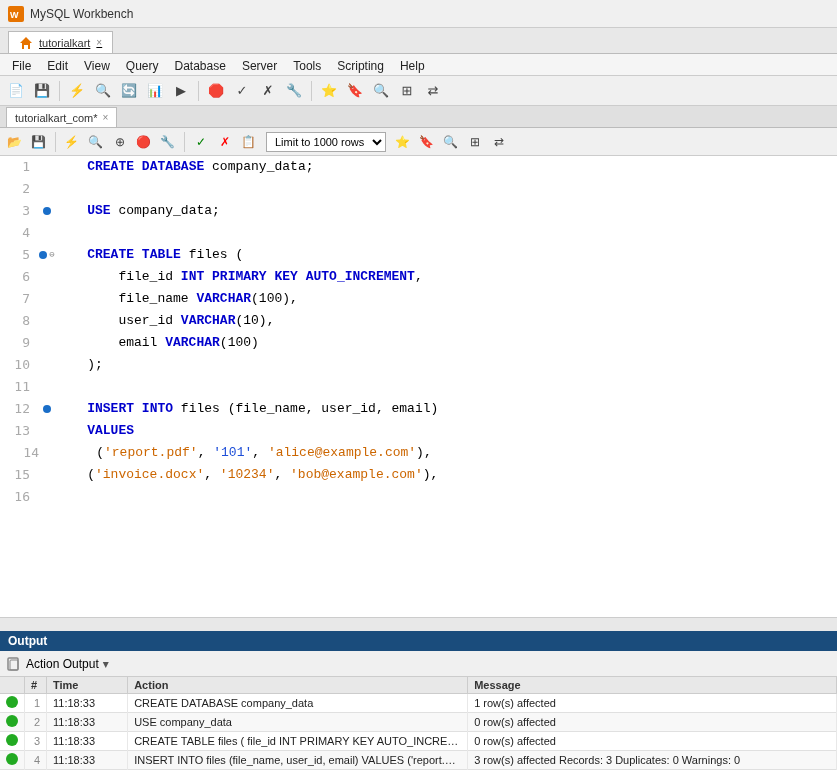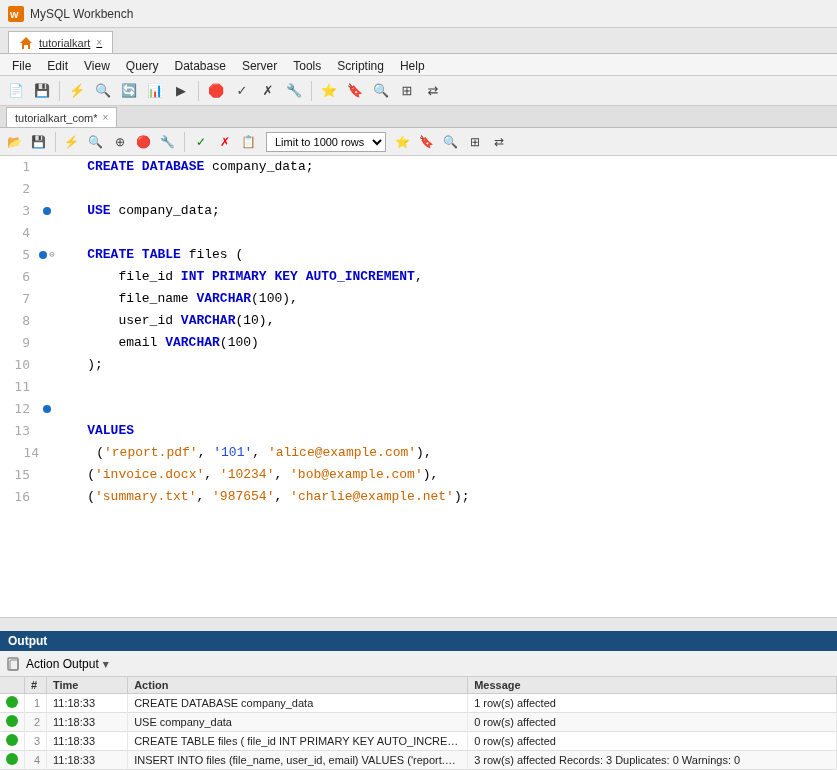--- a/index.html
+++ b/index.html
@@ -339,40 +339,40 @@
         <div class="line" style="display: flex; align-items: center; height: 22px;">
           <span style="width: 38px; text-align: right; padding-right: 8px; color: rgb(170, 170, 170); font-family: Consolas, monospace; font-size: 13px; flex-shrink: 0; user-select: none;">11</span>
           <div style="width: 18px; flex-shrink: 0; display: flex; align-items: center; justify-content: center;"></div>
           <span style="font-family: Consolas, &quot;Courier New&quot;, monospace; font-size: 13px; white-space: pre;"></span>
         </div>
         <div class="line" style="display: flex; align-items: center; height: 22px;">
           <span style="width: 38px; text-align: right; padding-right: 8px; color: rgb(170, 170, 170); font-family: Consolas, monospace; font-size: 13px; flex-shrink: 0; user-select: none;">12</span>
           <div style="width: 18px; flex-shrink: 0; display: flex; align-items: center; justify-content: center;">
             <div style="width: 8px; height: 8px; background: rgb(26, 110, 200); border-radius: 50%;"></div>
           </div>
+          <span style="font-family: Consolas, &quot;Courier New&quot;, monospace; font-size: 13px; white-space: pre;">    <span style="color:#0000cc;font-weight:bold">INSERT</span> <span style="color:#0000cc;font-weight:bold">INTO</span> files (file_name, user_id, email)</span>
         </div>
         <div class="line" style="display: flex; align-items: center; height: 22px;">
           <span style="width: 38px; text-align: right; padding-right: 8px; color: rgb(170, 170, 170); font-family: Consolas, monospace; font-size: 13px; flex-shrink: 0; user-select: none;">13</span>
           <div style="width: 18px; flex-shrink: 0; display: flex; align-items: center; justify-content: center;"></div>
           <span style="font-family: Consolas, &quot;Courier New&quot;, monospace; font-size: 13px; white-space: pre;">    <span style="color:#0000cc;font-weight:bold">VALUES</span></span>
         </div>
         <div class="line" style="display: flex; align-items: flex-start; height: 22px; margin-left: 9px;">
           <span style="width: 38px; text-align: right; padding-right: 8px; color: rgb(170, 170, 170); font-family: Consolas, monospace; font-size: 13px; flex-shrink: 0; user-select: none;">14</span>
           <div style="width: 18px; flex-shrink: 0; display: flex; align-items: center; justify-content: center;"></div>
           <span style="font-family: Consolas, &quot;Courier New&quot;, monospace; font-size: 13px; white-space: pre;">    (<span style="color:#cc6600">'report.pdf'</span>, <span style="color:#1d4ed8">'101'</span>, <span style="color:#cc6600">'alice@example.com'</span>),</span>
         </div>
         <div class="line" style="display: flex; align-items: center; height: 22px;">
           <span style="width: 38px; text-align: right; padding-right: 8px; color: rgb(170, 170, 170); font-family: Consolas, monospace; font-size: 13px; flex-shrink: 0; user-select: none;">15</span>
           <div style="width: 18px; flex-shrink: 0; display: flex; align-items: center; justify-content: center;"></div>
           <span style="font-family: Consolas, &quot;Courier New&quot;, monospace; font-size: 13px; white-space: pre;">    (<span style="color:#cc6600">'invoice.docx'</span>, <span style="color:#cc6600">'10234'</span>, <span style="color:#cc6600">'bob@example.com'</span>),</span>
         </div>
         <div class="line" style="display: flex; align-items: center; height: 22px;">
           <span style="width: 38px; text-align: right; padding-right: 8px; color: rgb(170, 170, 170); font-family: Consolas, monospace; font-size: 13px; flex-shrink: 0; user-select: none;">16</span>
           <div style="width: 18px; flex-shrink: 0; display: flex; align-items: center; justify-content: center;"></div>
-          <span style="font-family: Consolas, &quot;Courier New&quot;, monospace; font-size: 13px; white-space: pre;">    (<span style="color:#cc6600">'summary.txt'</span>, <span style="color:#cc6600">'987654'</span>, <span style="color:#cc6600">'charlie@example.net'</span>);</span>
         </div>
       </div>
   </div>
 
   <div id="hscroll">
     <div id="hscroll-inner"></div>
   </div>
 
   <div id="output-panel">
     <span class="output-label">Output</span>

